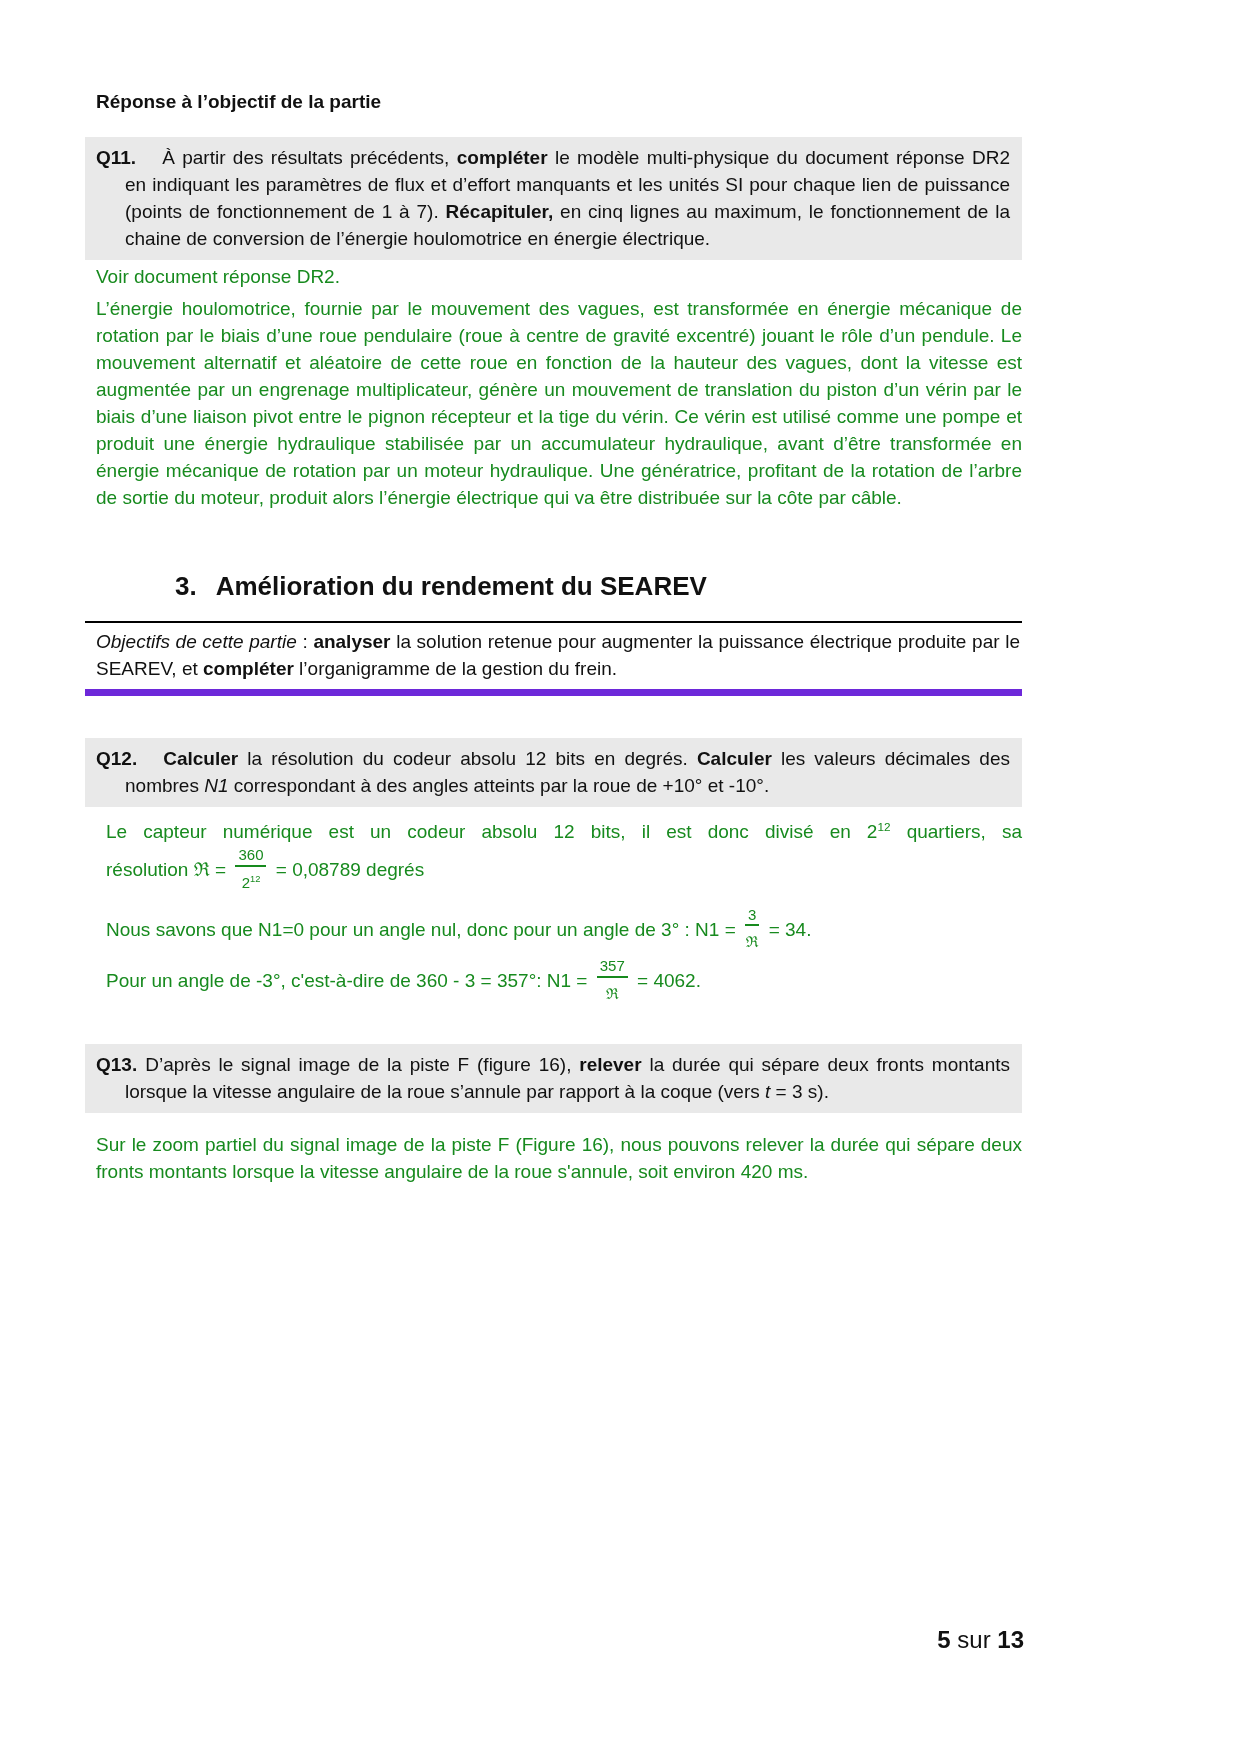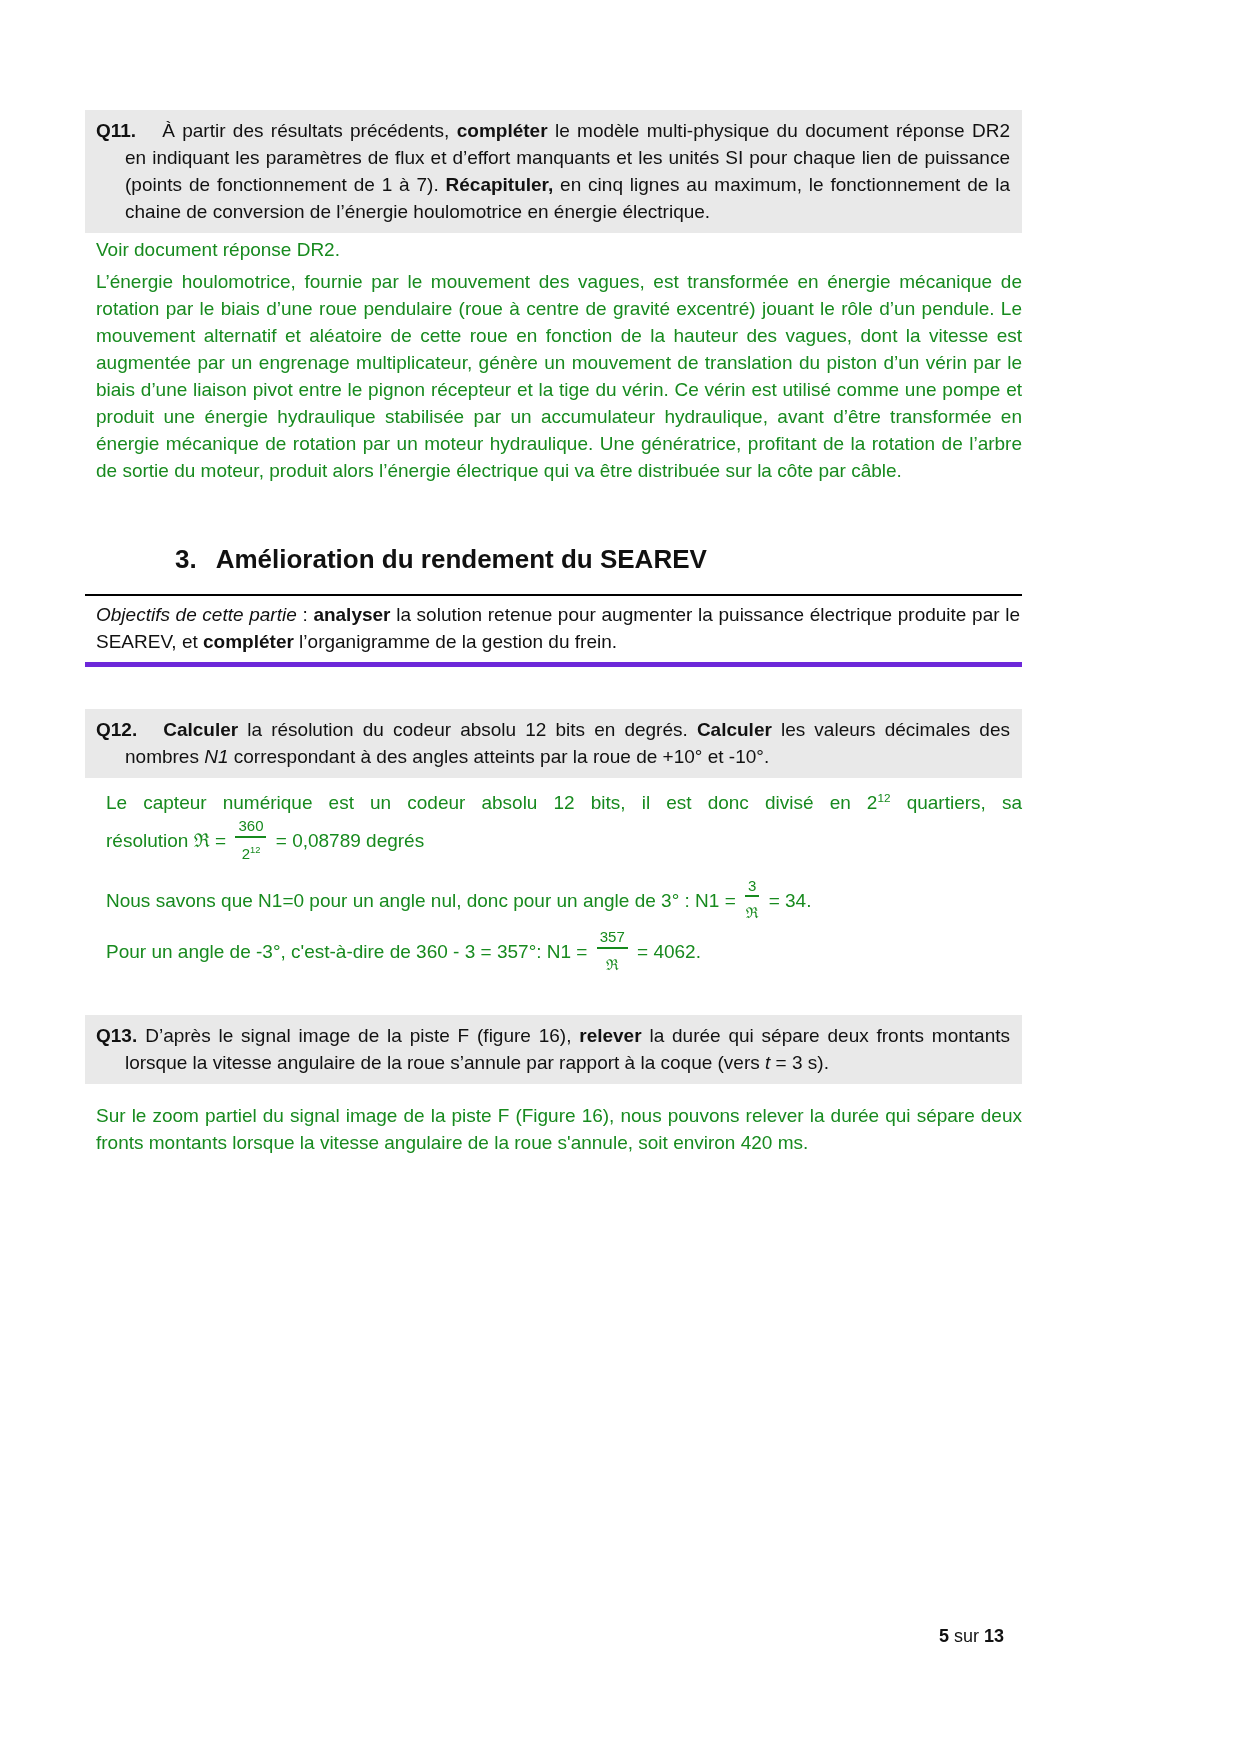--- a/index.html
+++ b/index.html
@@ -38,49 +38,50 @@
   .voir{margin-top:3px;margin-left:11px;}
   .para{margin-top:5px;margin-left:11px;text-align:justify;}
 
   .section-heading{
     margin:62px 0 0 90px;font-weight:bold;font-size:26px;
   }
   .section-num{display:inline-block;margin-right:19px;}
 
   .objectifs{
     margin-top:21px;
-    border-top:2px solid #000;border-bottom:5px solid #6d28d9;
+    border-top:2px solid #000;border-bottom:7px solid #6d28d9;
     padding:5px 2px 7px 11px;text-align:justify;
   }
 
   .ansq12{margin-left:21px;margin-top:11px;}
   .jline{text-align:justify;text-align-last:justify;}
   .fline{margin-top:4px;}
   .nline1{margin-top:16px;}
   .nline2{margin-top:8px;}
 
   .frac{
     display:inline-block;vertical-align:middle;text-align:center;
     line-height:1.05;font-size:15px;margin:0 4px;position:relative;top:-2px;
   }
   .frac .num{display:block;border-bottom:2px solid currentColor;padding:0 3px 2px;}
   .frac .den{display:block;padding-top:8px;}
 
   .ansq13{margin-top:18px;margin-left:11px;text-align:justify;}
 
   .footer{
-    position:absolute;left:67px;top:1626px;width:937px;
-    text-align:right;font-size:18px;
+    position:absolute;left:87px;top:1626px;width:937px;
+    text-align:right;font-size:24px;
   }
 </style>
 </head>
 <body>
 
 <div class="content">
 
+  <div class="main-heading">Réponse à l’objectif de la partie</div>
 
   <div class="qblock q11">
     <span class="qtext"><span class="qlabel">Q11.</span><span class="gap-wide"></span><span><span>À partir des résultats précédents, </span><span class="b">compléter</span><span> le modèle multi-physique du document réponse DR2 en indiquant les paramètres de flux et d’effort manquants et les unités SI pour chaque lien de puissance (points de fonctionnement de 1 à 7). </span><span class="b">Récapituler,</span><span> en cinq lignes au maximum, le fonctionnement de la chaine de conversion de l’énergie houlomotrice en énergie électrique.</span></span></span>
   </div>
 
   <div class="answer voir">Voir document réponse DR2.</div>
 
   <div class="answer para">L’énergie houlomotrice, fournie par le mouvement des vagues, est transformée en énergie mécanique de rotation par le biais d’une roue pendulaire (roue à centre de gravité excentré) jouant le rôle d’un pendule. Le mouvement alternatif et aléatoire de cette roue en fonction de la hauteur des vagues, dont la vitesse est augmentée par un engrenage multiplicateur, génère un mouvement de translation du piston d’un vérin par le biais d’une liaison pivot entre le pignon récepteur et la tige du vérin. Ce vérin est utilisé comme une pompe et produit une énergie hydraulique stabilisée par un accumulateur hydraulique, avant d’être transformée en énergie mécanique de rotation par un moteur hydraulique. Une génératrice, profitant de la rotation de l’arbre de sortie du moteur, produit alors l’énergie électrique qui va être distribuée sur la côte par câble.</div>
 
   <div class="section-heading">

